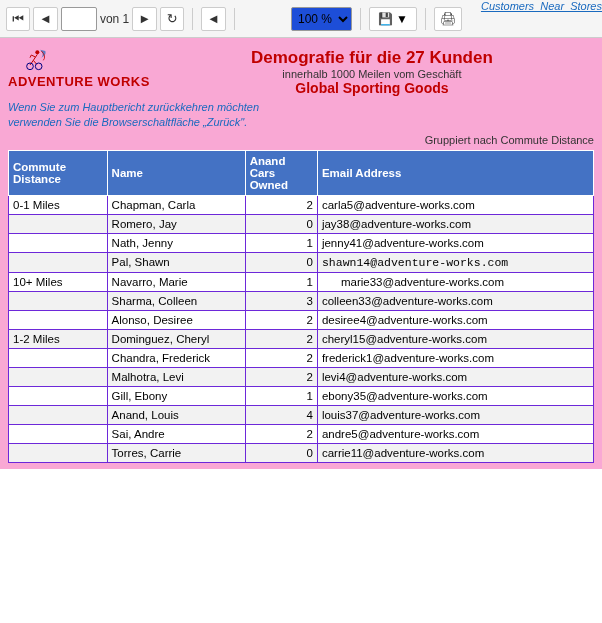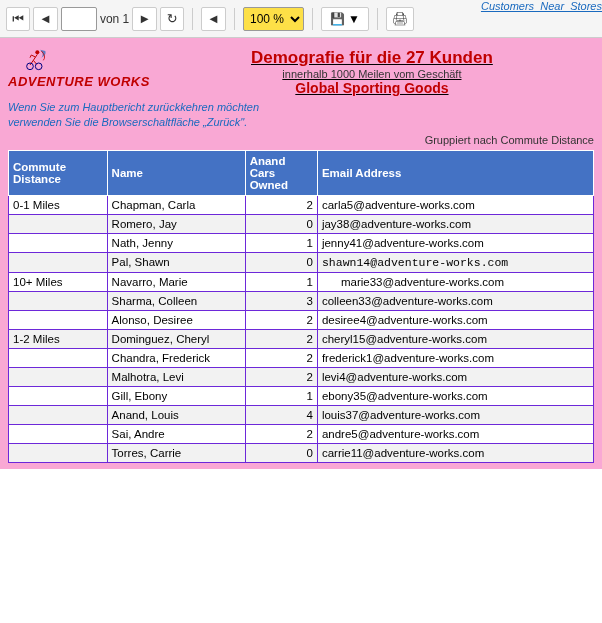--- a/index.html
+++ b/index.html
@@ -59,21 +59,22 @@
       font-size: 12px;
       color: #333;
       white-space: nowrap;
     }
     .zoom-select {
       border: 1px solid #999;
       height: 24px;
       font-size: 12px;
       border-radius: 2px;
       padding: 0 2px;
-      background: #fde047;
+      background: #1d4ed8;
+      margin-left: 48px;
     }
     .save-btn {
       border: 1px solid #ccc;
       background: #fff;
       border-radius: 2px;
       cursor: pointer;
       padding: 2px 8px;
       font-size: 12px;
       height: 24px;
       display: flex;
@@ -97,33 +98,31 @@
     .logo-area {
       display: flex;
       flex-direction: column;
       align-items: flex-start;
       min-width: 130px;
     }
     .logo-text {
       font-size: 13px;
       font-weight: bold;
       color: #c00000;
-      font-style: italic;
       letter-spacing: 0.5px;
       line-height: 1.2;
     }
     .logo-icon {
       width: 40px;
       height: 28px;
     }
     .title-area {
       flex: 1;
       text-align: center;
       padding-top: 2px;
-      text-decoration: underline;
     }
     .report-title {
       font-size: 17px;
       font-weight: bold;
       color: #c00000;
     }
     .report-subtitle {
       font-size: 11px;
       color: #333;
       text-align: center;

